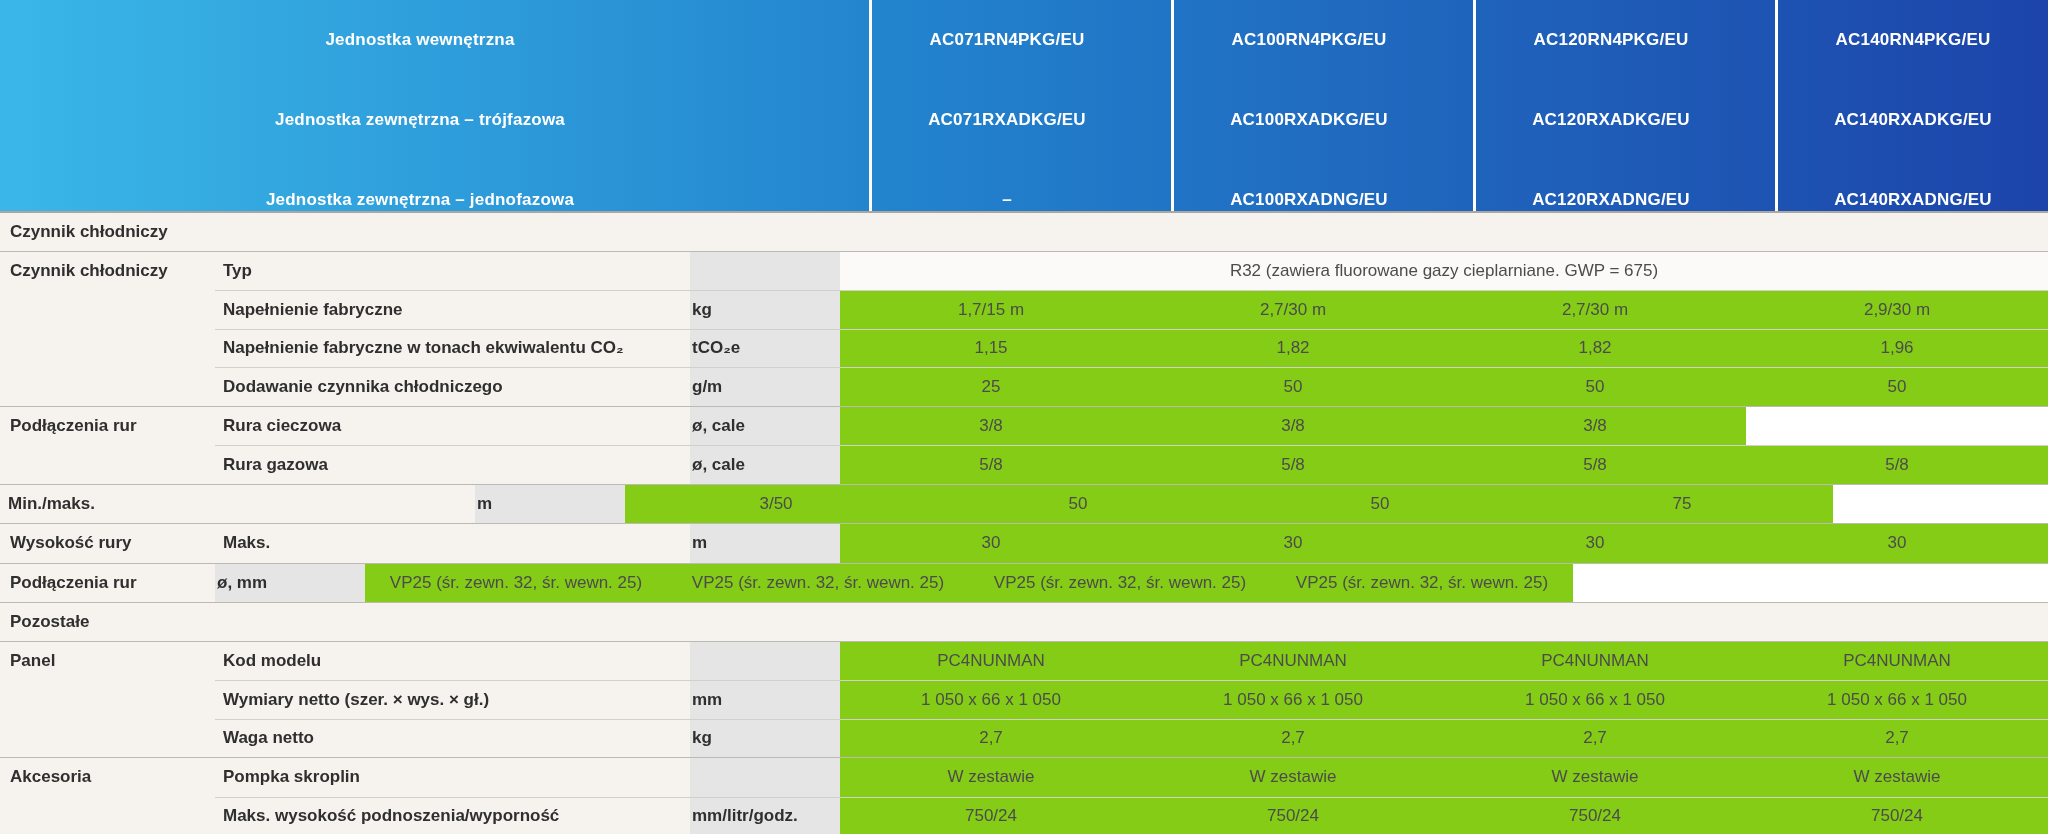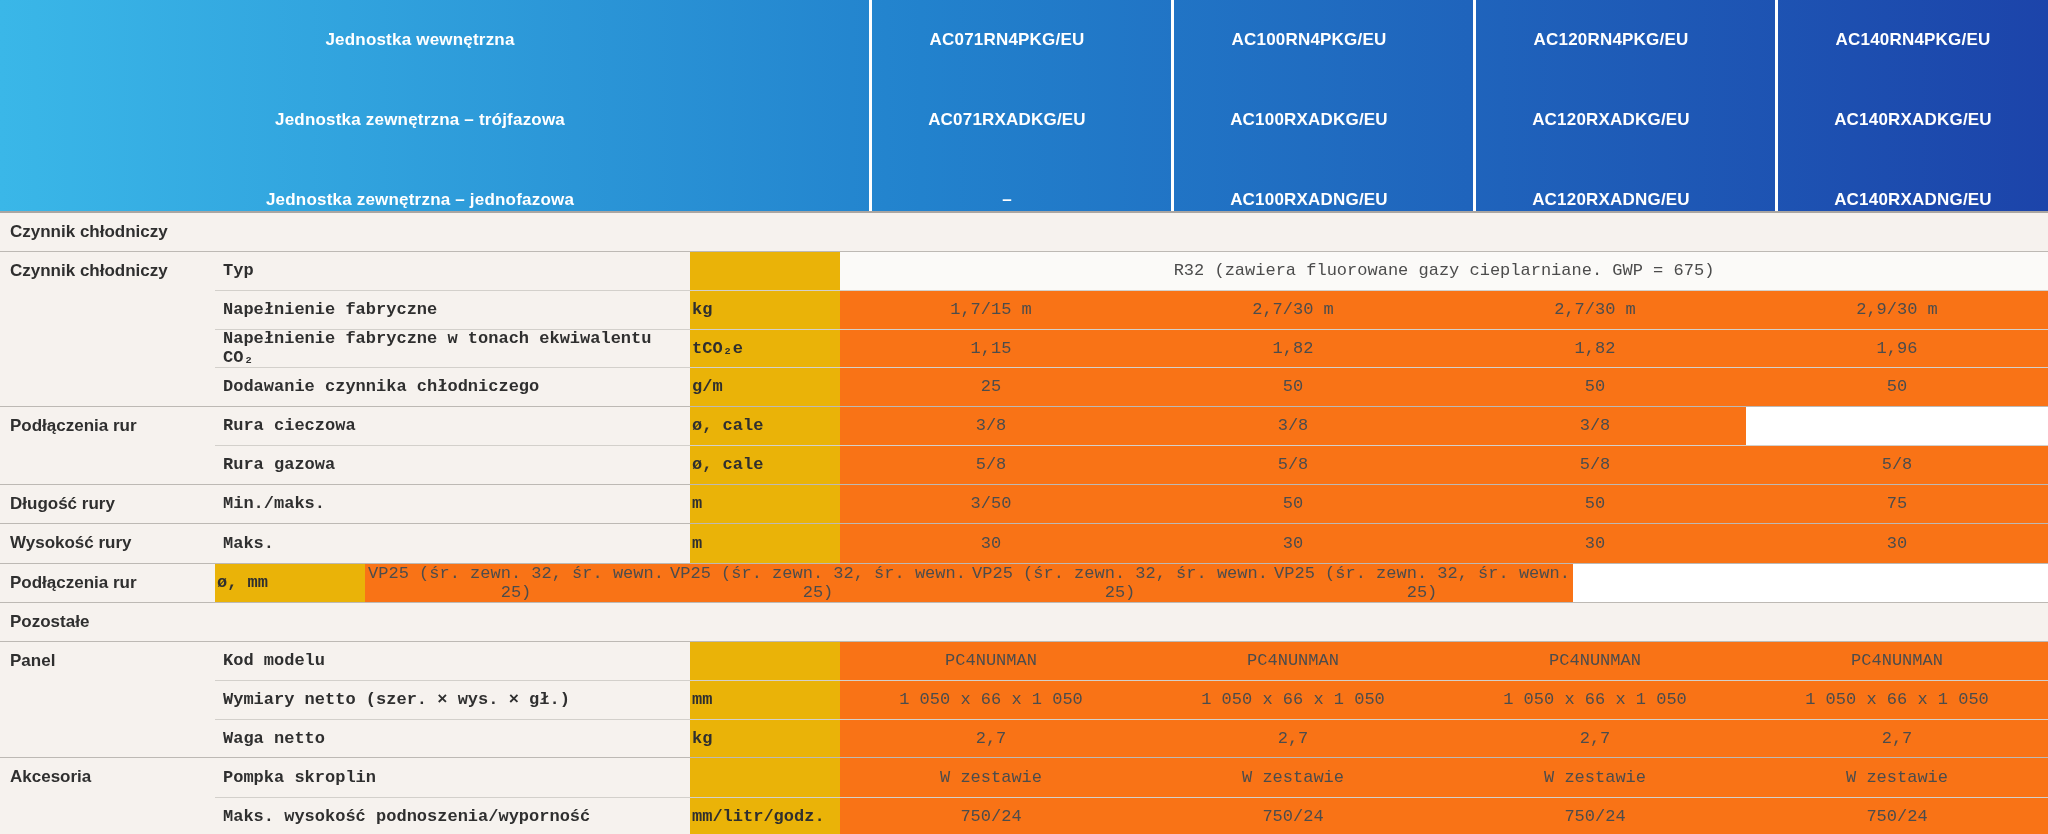--- a/index.html
+++ b/index.html
@@ -46,39 +46,38 @@
     width:215px;box-sizing:border-box;flex:0 0 215px;
     background:#f6f2ee;
     padding:9px 4px 0 10px;
     font-weight:bold;color:#2f2f2f;
     line-height:20px;
   }
   .group-rows{flex:1;min-width:0;}
   .row{
     display:flex;height:38.5px;box-sizing:border-box;
     align-items:stretch;
-    font-family:Liberation Mono, monospace;
   }
   .row + .row{border-top:1px solid #d3d0cb;}
   .cell{display:flex;align-items:center;box-sizing:border-box;}
   .cell-label{
     flex:0 0 475px;width:475px;
     background:#f6f2ee;
     padding-left:8px;
     font-weight:bold;color:#2f2f2f;
   }
   .cell-unit{
     flex:0 0 150px;width:150px;
-    background:#eab308;
+    background:#e5e5e5;
     padding-left:2px;
     font-weight:bold;color:#2f2f2f;
   }
   .cell-value{
     flex:0 0 302px;width:302px;
-    background:#f97316;
+    background:#84cc16;
     justify-content:center;text-align:center;
     color:#4c4c4c;
   }
   .cell-span{
     flex:1;
     background:#fbfaf8;
     justify-content:center;text-align:right;
     color:#4c4c4c;
   }
 </style>
@@ -153,21 +152,20 @@
             <div class="cell cell-label">Rura gazowa</div>
             <div class="cell cell-unit">ø, cale</div>
             <div class="cell cell-value">5/8</div>
             <div class="cell cell-value">5/8</div>
             <div class="cell cell-value">5/8</div>
             <div class="cell cell-value">5/8</div>
           </div>
         </div>
       </div>
       <div class="group">
-        <div class="group-name">Długość rury</div>
         <div class="group-rows">
           <div class="row">
             <div class="cell cell-label">Min./maks.</div>
             <div class="cell cell-unit">m</div>
             <div class="cell cell-value">3/50</div>
             <div class="cell cell-value">50</div>
             <div class="cell cell-value">50</div>
             <div class="cell cell-value">75</div>
           </div>
         </div>

